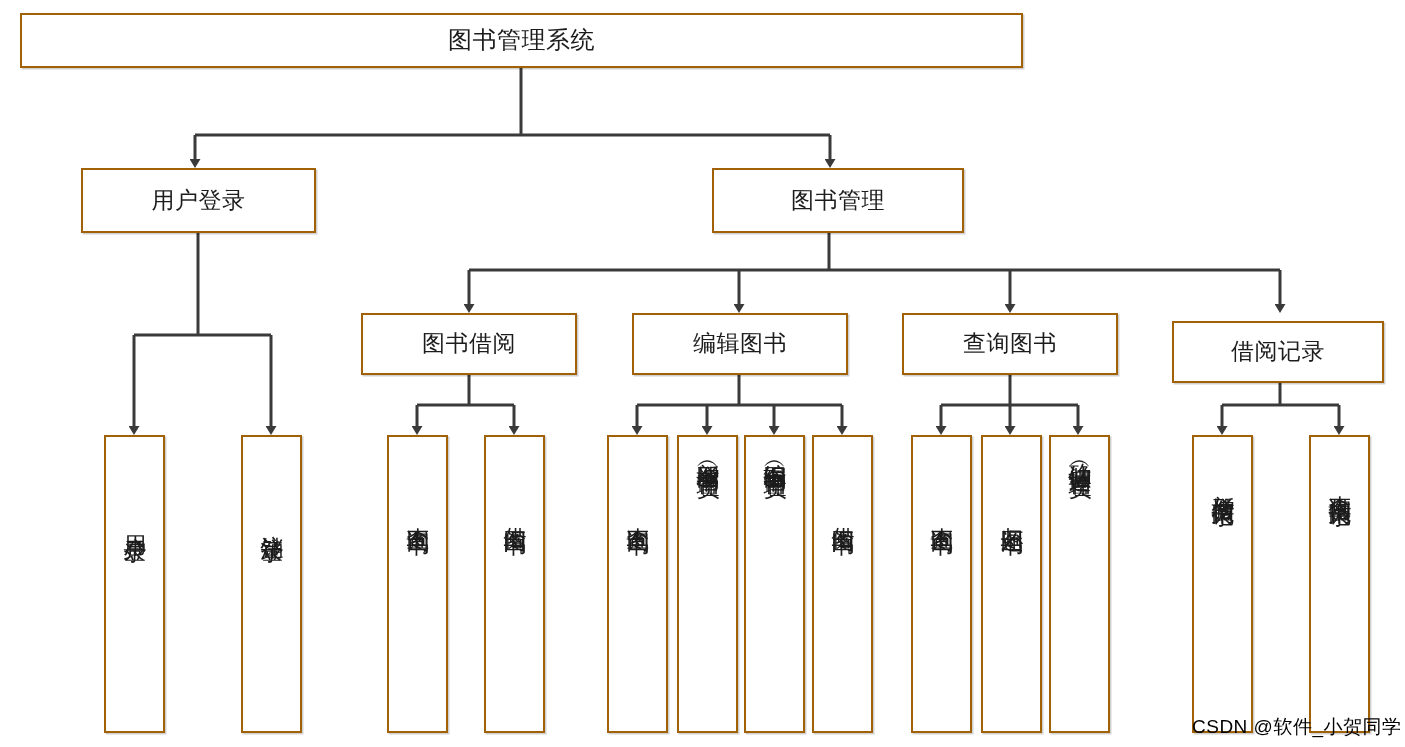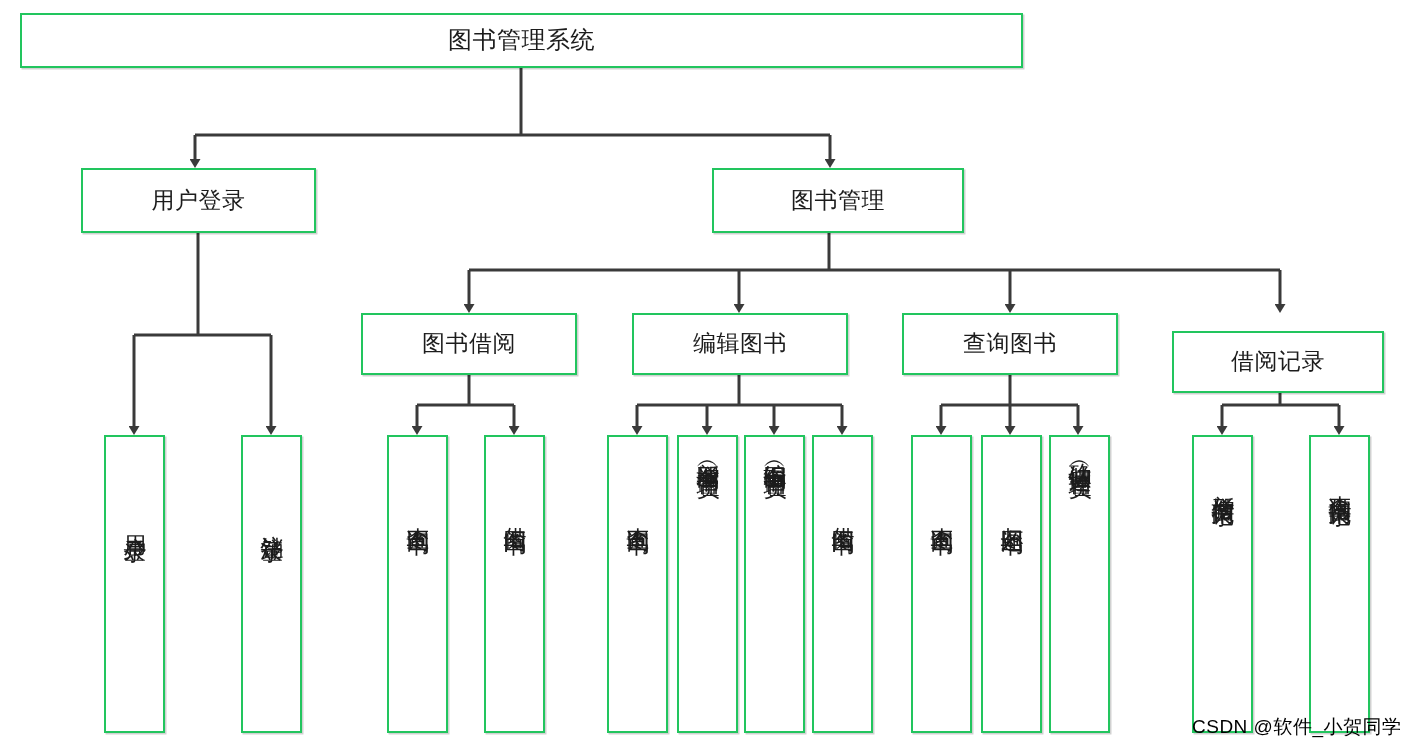--- a/index.html
+++ b/index.html
@@ -20,21 +20,21 @@
   #edges {
     position: absolute;
     left: 0;
     top: 0;
     width: 1405px;
     height: 747px;
   }
   .node {
     position: absolute;
     box-sizing: border-box;
-    border: 2px solid #22c55e;
+    border: 2px solid #a16207;
     background: #ffffff;
     display: flex;
     align-items: center;
     justify-content: center;
     box-shadow: 1.5px 1.5px 0 0 rgba(0,0,0,0.18);
   }
   .node .label {
     color: #1c1c1c;
     letter-spacing: 0.5px;
     line-height: 1.12;
@@ -134,21 +134,21 @@
 
   <div class="node horizontal" style="left:361px; top:313px; width:216px; height:62px;">
     <span class="label">图书借阅</span>
   </div>
   <div class="node horizontal" style="left:632px; top:313px; width:216px; height:62px;">
     <span class="label">编辑图书</span>
   </div>
   <div class="node horizontal" style="left:902px; top:313px; width:216px; height:62px;">
     <span class="label">查询图书</span>
   </div>
-  <div class="node horizontal" style="left:1172px; top:331px; width:212px; height:62px;">
+  <div class="node horizontal" style="left:1172px; top:321px; width:212px; height:62px;">
     <span class="label">借阅记录</span>
   </div>
 
   <div class="node vertical" style="left:104px; top:435px; width:61px; height:298px; padding-top:80px;">
     <span class="label">用户登录</span>
   </div>
   <div class="node vertical" style="left:241px; top:435px; width:61px; height:298px; padding-top:80px;">
     <span class="label">注销登录</span>
   </div>
 

